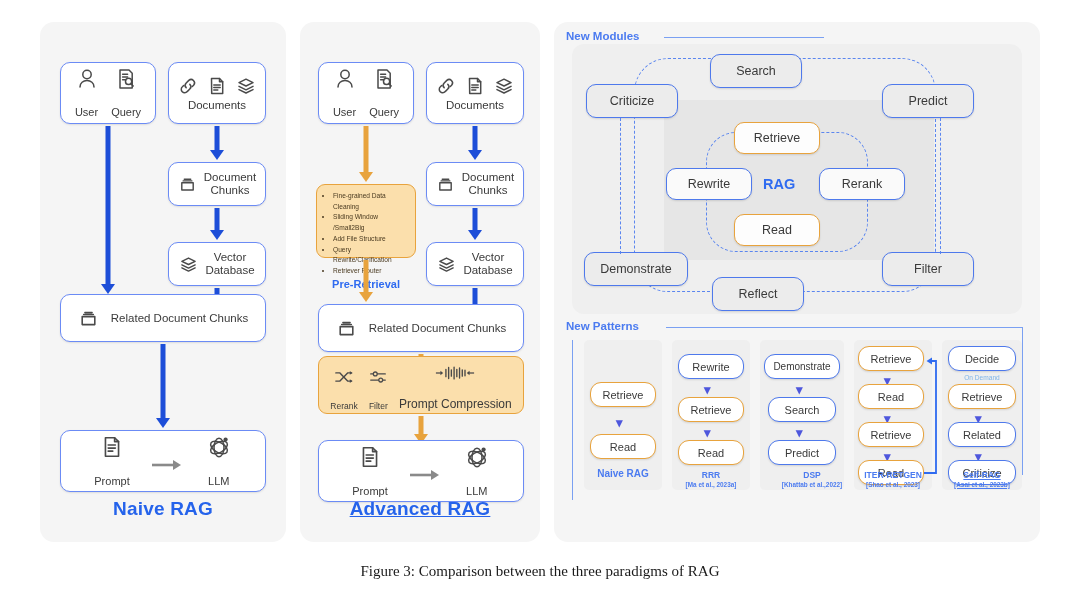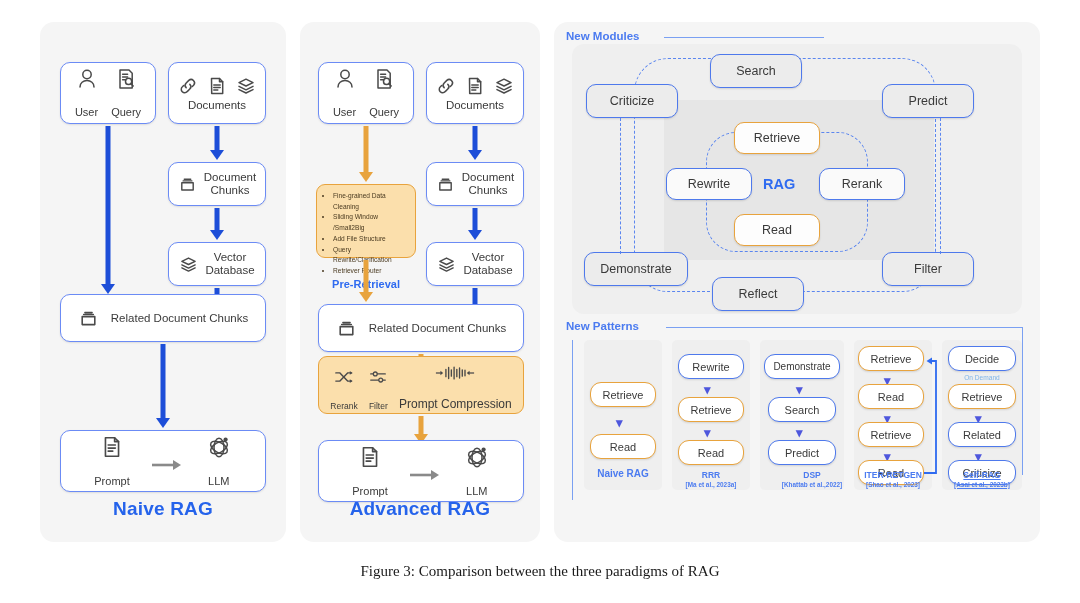--- a/index.html
+++ b/index.html
@@ -9,21 +9,21 @@
 
   
   .panel{position:absolute;background:#f5f5f5;border-radius:14px;}
   #panel-naive{left:40px;top:22px;width:246px;height:520px;}
   #panel-advanced{left:300px;top:22px;width:240px;height:520px;}
   #panel-modular{left:554px;top:22px;width:486px;height:520px;}
 
   .panel-title{position:absolute;width:100%;text-align:center;color:#2563eb;
     font-size:19px;font-weight:bold;letter-spacing:.2px;}
   #panel-naive .panel-title{bottom:22px;}
-  #panel-advanced .panel-title{bottom:22px;}
+  #panel-advanced .panel-title{bottom:22px;text-decoration:underline;}
   #panel-modular .panel-title{bottom:18px;}
 
   
   .node{position:absolute;background:#ffffff;border:1.6px solid #6b8bf5;border-radius:10px;
     box-sizing:border-box;display:flex;align-items:center;justify-content:center;
     font-size:11.5px;color:#3a3a3a;box-shadow:0 1px 2px rgba(0,0,0,.10);}
   .node .lbl{line-height:1.12;text-align:center;}
 
   .iconrow{display:flex;align-items:flex-end;justify-content:center;gap:13px;}
   .iconcell{display:flex;flex-direction:column;align-items:center;gap:16px;}

